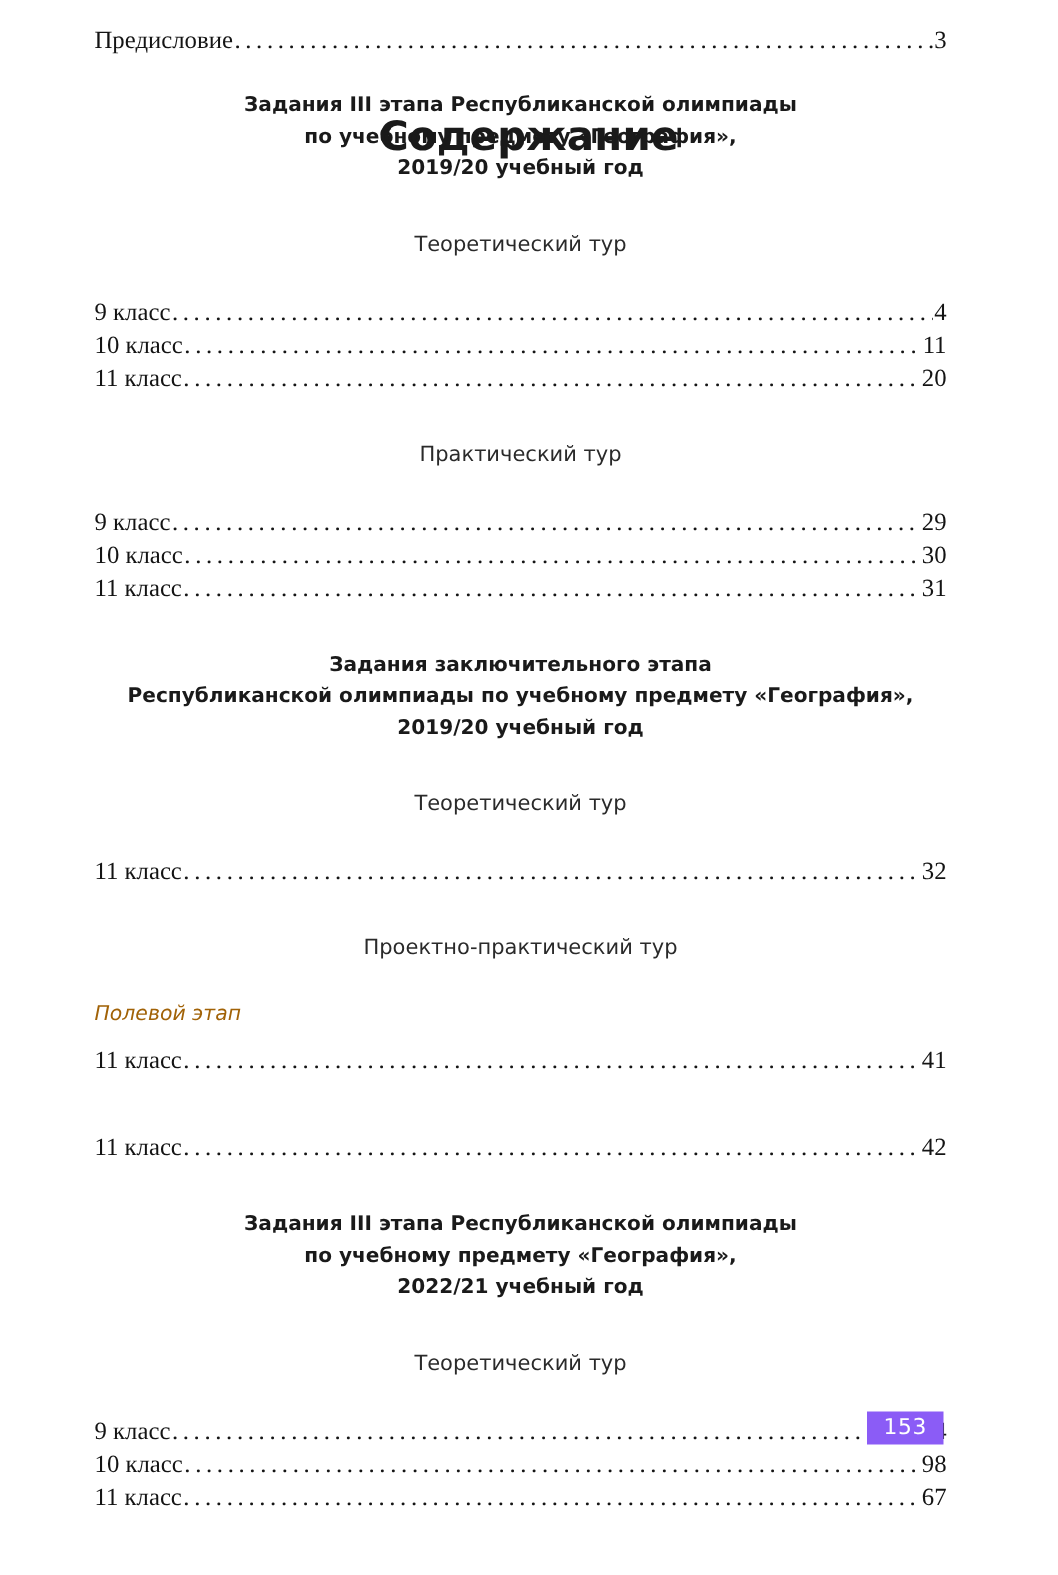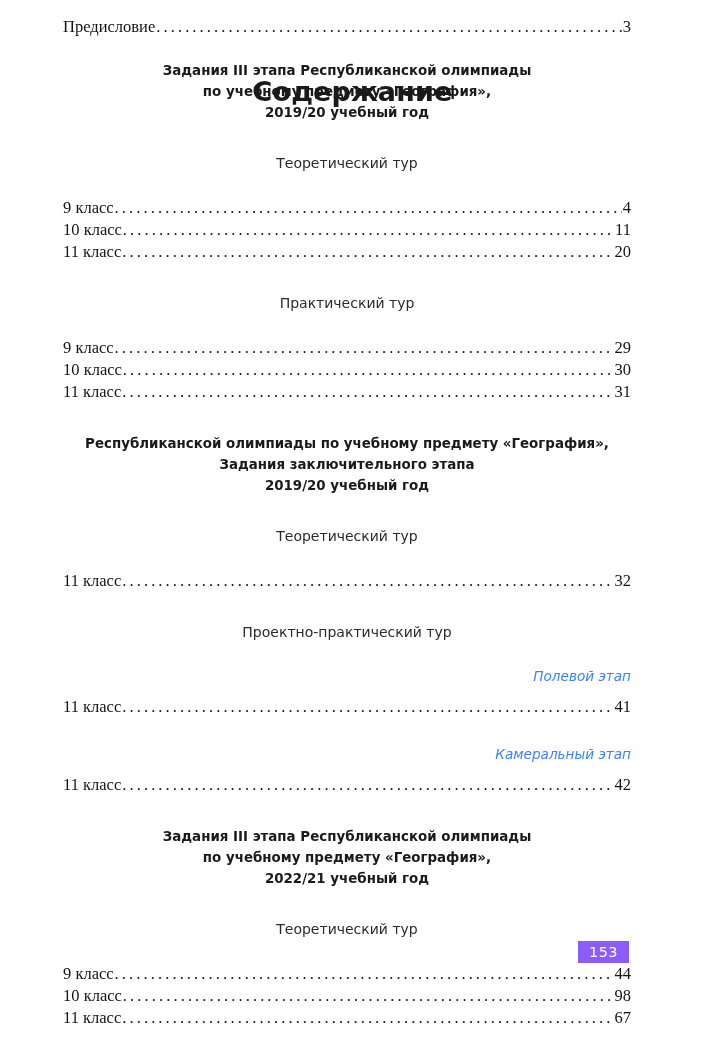--- a/index.html
+++ b/index.html
@@ -66,27 +66,27 @@
     font-family: "DejaVu Sans", sans-serif;
     font-weight: normal;
     font-size: 14px;
     line-height: 20px;
     color: #2a2a2a;
     margin: 14px;
   }
 
   
   .stage-heading {
-    text-align: right;
+    text-align: left;
     font-family: "DejaVu Sans", sans-serif;
     font-style: italic;
     font-weight: normal;
     font-size: 13.6px;
     line-height: 20px;
-    color: #3b82f6;
+    color: #a16207;
     margin: 0;
   }
 
   
   .toc-entry {
     display: flex;
     align-items: flex-end;
     font-family: "Liberation Serif", serif;
     font-size: 16.5px;
     line-height: 22px;
@@ -191,22 +191,22 @@
           </div>
           <div class="toc-entry">
             <span class="toc-label">11 класс</span>
             <span class="toc-dots">................................................................................</span>
             <span class="toc-page">31</span>
           </div>
         </div>
         <div>
           <div class="gap-xl"></div>
           <div class="section-heading">
+            <span class="hl">Задания заключительного этапа</span>
             <span class="hl">Республиканской олимпиады по учебному предмету «География»,</span>
-            <span class="hl">Задания заключительного этапа</span>
             <span class="hl">2019/20 учебный год</span>
           </div>
           <div class="gap-md"></div>
           <div class="tour-heading">Теоретический тур</div>
           <div class="gap-sm"></div>
           <div class="toc-entry">
             <span class="toc-label">11 класс</span>
             <span class="toc-dots">................................................................................</span>
             <span class="toc-page">32</span>
           </div>
@@ -215,21 +215,20 @@
           <div class="gap-sm"></div>
           <div class="stage-heading">Полевой этап</div>
           <div class="gap-sm"></div>
           <div class="toc-entry">
             <span class="toc-label">11 класс</span>
             <span class="toc-dots">................................................................................</span>
             <span class="toc-page">41</span>
           </div>
           <div class="gap-md"></div>
           <div class="gap-sm"></div>
-          <div class="stage-heading">Камеральный этап</div>
           <div class="gap-sm"></div>
           <div class="toc-entry">
             <span class="toc-label">11 класс</span>
             <span class="toc-dots">................................................................................</span>
             <span class="toc-page">42</span>
           </div>
         </div>
         <div>
           <div class="gap-xl"></div>
           <div class="section-heading">

